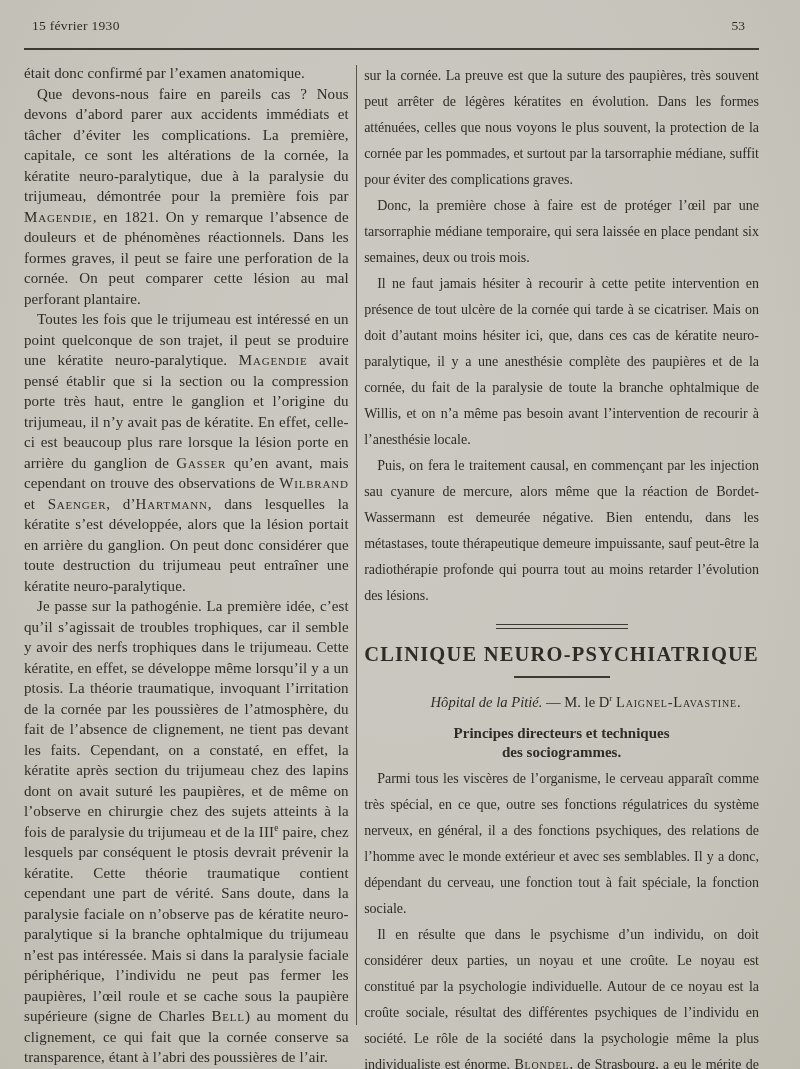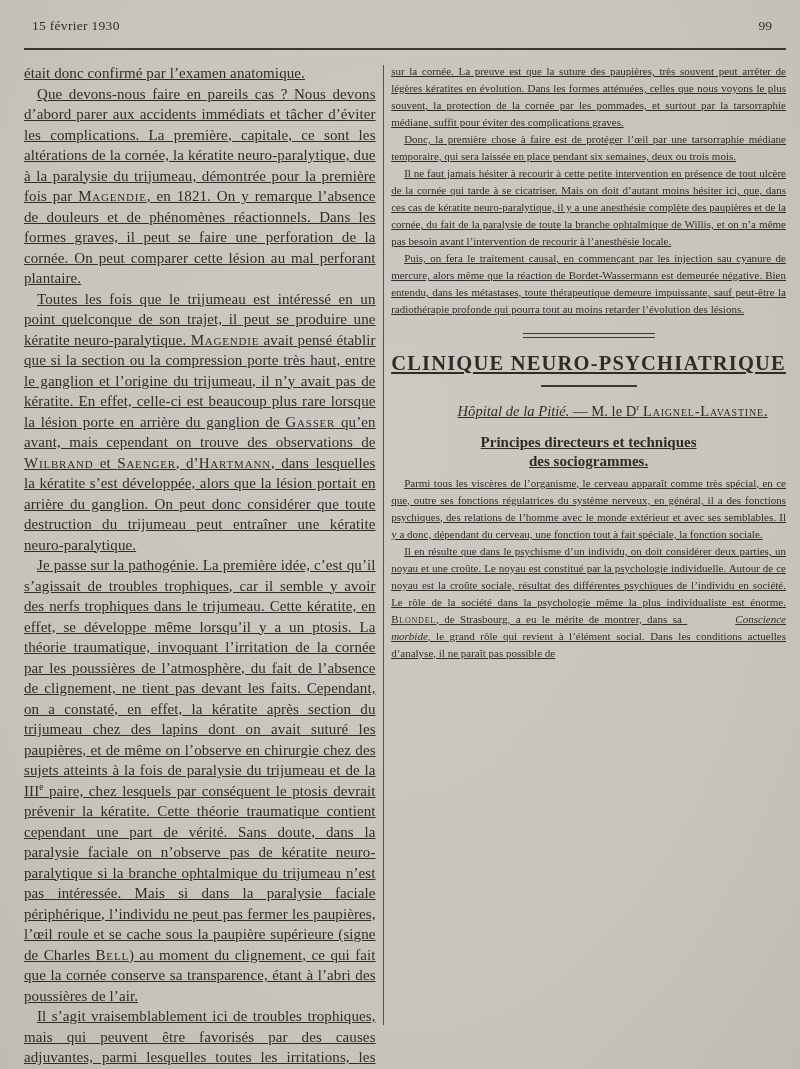--- a/index.html
+++ b/index.html
@@ -2,39 +2,39 @@
 <html lang="fr"><head>
 <meta charset="utf-8">
 <style>
   html, body { margin: 0; padding: 0; }
   body {
     width: 800px; height: 1069px; overflow: hidden;
     background: radial-gradient(ellipse at 50% 40%, #ccc9c2 0%, #c7c4bc 65%, #bfbcb2 100%);
     color: #2e2c27;
     font-family: "Liberation Serif", "DejaVu Serif", serif;
   }
-  .page { box-sizing: border-box; width: 800px; height: 1069px; padding: 12px 14px 0 24px; text-decoration: underline; }
+  .page { box-sizing: border-box; width: 800px; height: 1069px; padding: 12px 41px 0 24px; }
 
   
   .masthead { position: relative; height: 24px; padding: 2px 6px 0 6px; }
   .m-date { position: absolute; left: 8px; top: 6px; font-size: 13.5px; letter-spacing: 0.3px; }
   .m-title { position: absolute; left: 50%; top: 4px; transform: translateX(-50%);
              font-weight: bold; font-size: 15.5px; letter-spacing: 2.4px; white-space: nowrap; }
   .m-page { position: absolute; right: 14px; top: 6px; font-size: 13.5px; }
   .head-rule { height: 0; border-top: 2.4px solid #3b3932; margin: 10px 0 0 0; }
 
   
   .content { display: flex; margin-top: 13px; height: 990px; }
   .col-left  { width: 364px; }
   .col-right { flex: 1; }
   .v-rule { width: 1.6px; background: #56534a; margin: 2px 7px 28px 7px; }
 
   p.para { margin: 0; text-align: justify; }
   .col-left  p.para { font-size: 15px;   line-height: 20.5px; letter-spacing: 0.1px; }
-  .col-right p.para { font-size: 11px; line-height: 17px; }
+  .col-right p.para { font-size: 14px; line-height: 26px; }
   p.ind { text-indent: 13px; }
 
   .sc  { font-variant: small-caps; letter-spacing: 0.8px; margin-top: 12px; }
   .i   { font-style: italic; margin-left: 48px; }
   .sup { vertical-align: super; font-size: 0.62em; line-height: 0; }
 
   
   .rule-double { width: 132px; height: 3px; margin: 15px auto 13px auto;
                  border-top: 1.6px solid #3b3932; border-bottom: 1.6px solid #3b3932; }
   .section-title { margin: 0; font-size: 20.5px; font-weight: bold; text-align: right;
@@ -43,21 +43,21 @@
   p.byline { margin: 16px 0 0 0; text-align: center; font-size: 14.6px; text-indent: 0; }
   .subtitle { margin: 13px 0 4px 0; text-align: center; font-weight: bold;
               font-size: 15px; line-height: 19px; }
 </style>
 </head>
 <body>
 
 <div class="page">
   <div class="masthead">
     <span class="m-date">15 février 1930</span>
-    <span class="m-page">99</span>
+    <span class="m-page">53</span>
   </div>
   <div class="head-rule"></div>
   <div class="content">
     <div class="col-left" id="col-left">
         <p class="para"><span>était donc confirmé par l’examen anatomique.</span></p>
         <p class="para ind"><span>Que devons-nous faire en pareils cas ? Nous devons d’abord parer aux accidents immédiats et tâcher d’éviter les complications. La première, capitale, ce sont les altérations de la cornée, la kératite neuro-paralytique, due à la paralysie du trijumeau, démontrée pour la première fois par </span><span class="sc">Magendie</span><span>, en 1821. On y remarque l’absence de douleurs et de phénomènes réactionnels. Dans les formes graves, il peut se faire une perforation de la cornée. On peut comparer cette lésion au mal perforant plantaire.</span></p>
         <p class="para ind"><span>Toutes les fois que le trijumeau est intéressé en un point quelconque de son trajet, il peut se produire une kératite neuro-paralytique. </span><span class="sc">Magendie</span><span> avait pensé établir que si la section ou la compression porte très haut, entre le ganglion et l’origine du trijumeau, il n’y avait pas de kératite. En effet, celle-ci est beaucoup plus rare lorsque la lésion porte en arrière du ganglion de </span><span class="sc">Gasser</span><span> qu’en avant, mais cependant on trouve des observations de </span><span class="sc">Wilbrand</span><span> et </span><span class="sc">Saenger</span><span>, d’</span><span class="sc">Hartmann</span><span>, dans lesquelles la kératite s’est développée, alors que la lésion portait en arrière du ganglion. On peut donc considérer que toute destruction du trijumeau peut entraîner une kératite neuro-paralytique.</span></p>
         <p class="para ind"><span>Je passe sur la pathogénie. La première idée, c’est qu’il s’agissait de troubles trophiques, car il semble y avoir des nerfs trophiques dans le trijumeau. Cette kératite, en effet, se développe même lorsqu’il y a un ptosis. La théorie traumatique, invoquant l’irritation de la cornée par les poussières de l’atmosphère, du fait de l’absence de clignement, ne tient pas devant les faits. Cependant, on a constaté, en effet, la kératite après section du trijumeau chez des lapins dont on avait suturé les paupières, et de même on l’observe en chirurgie chez des sujets atteints à la fois de paralysie du trijumeau et de la III</span><span class="sup">e</span><span> paire, chez lesquels par conséquent le ptosis devrait prévenir la kératite. Cette théorie traumatique contient cependant une part de vérité. Sans doute, dans la paralysie faciale on n’observe pas de kératite neuro-paralytique si la branche ophtalmique du trijumeau n’est pas intéressée. Mais si dans la paralysie faciale périphérique, l’individu ne peut pas fermer les paupières, l’œil roule et se cache sous la paupière supérieure (signe de Charles </span><span class="sc">Bell</span><span>) au moment du clignement, ce qui fait que la cornée conserve sa transparence, étant à l’abri des poussières de l’air.</span></p>
         <p class="para ind"><span>Il s’agit vraisemblablement ici de troubles trophiques, mais qui peuvent être favorisés par des causes adjuvantes, parmi lesquelles toutes les irritations, les petits traumatismes pourront agir</span></p>
       </div>

